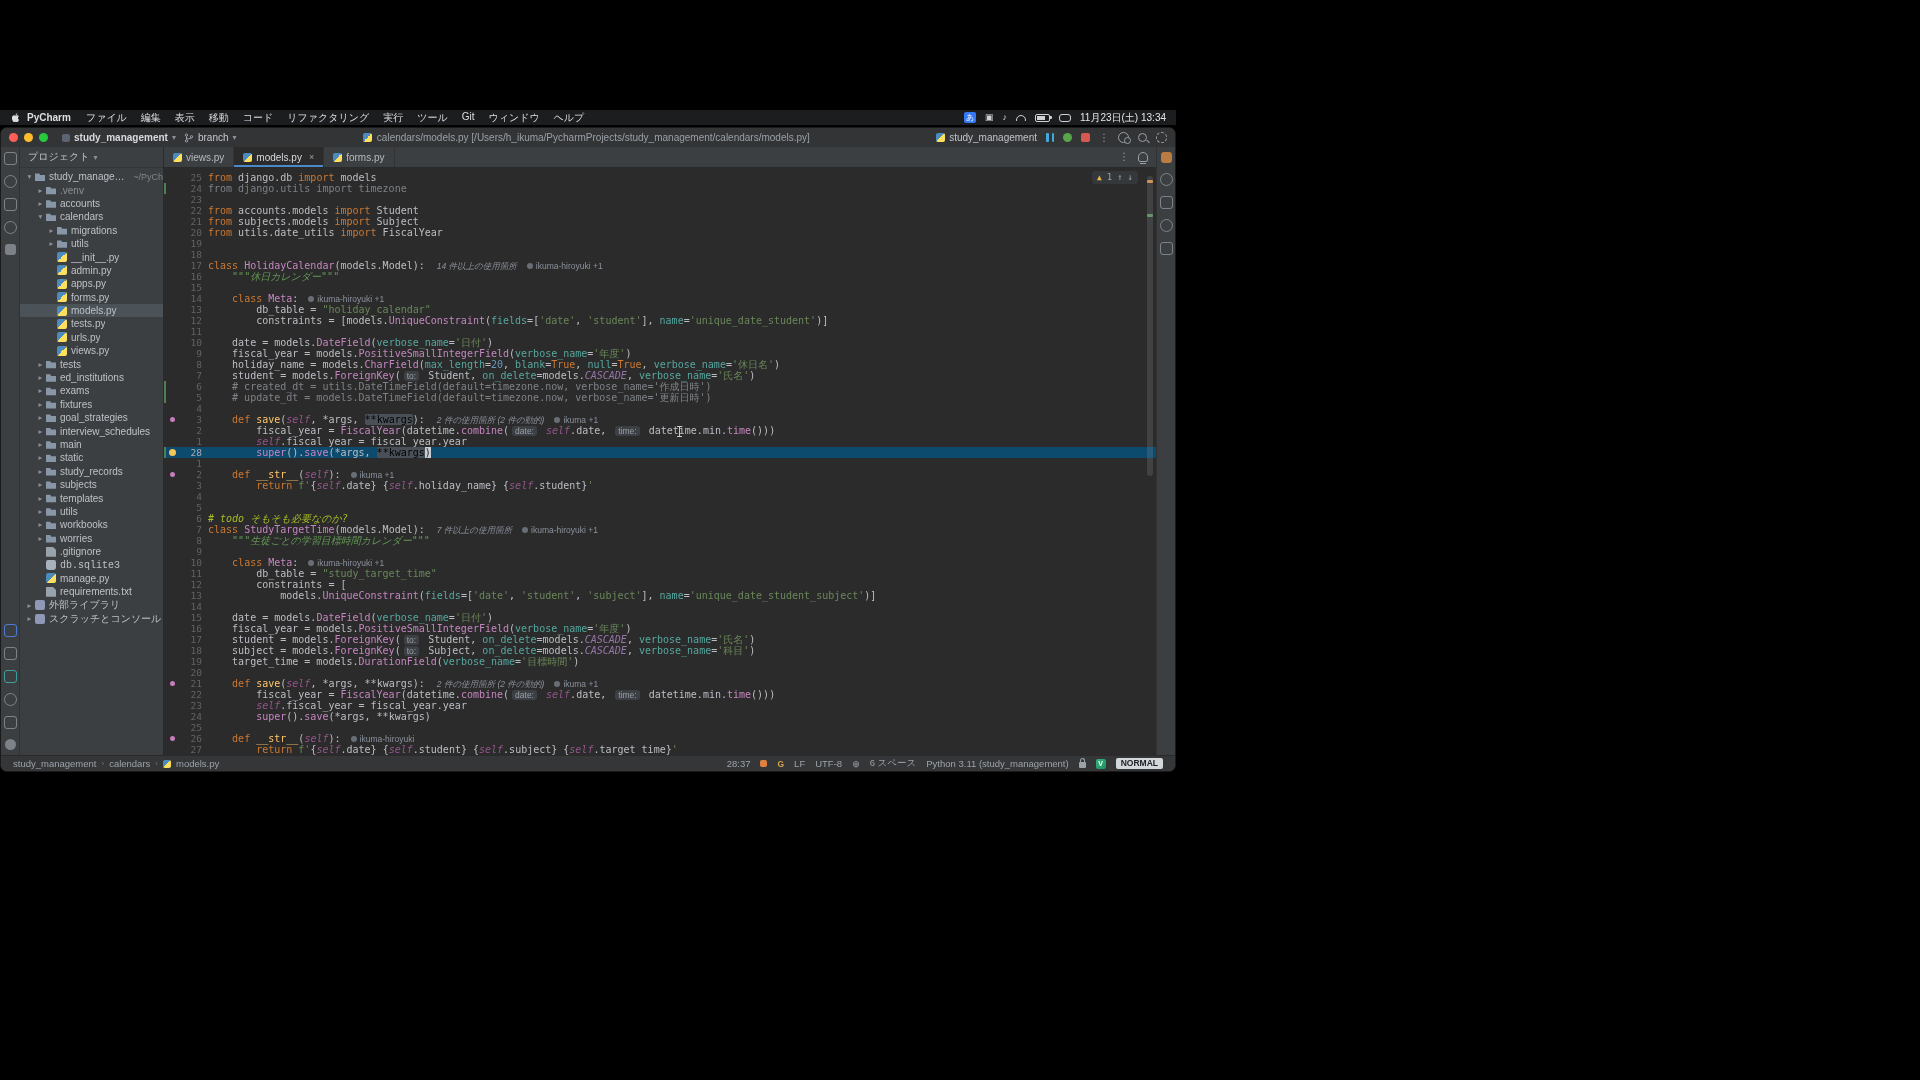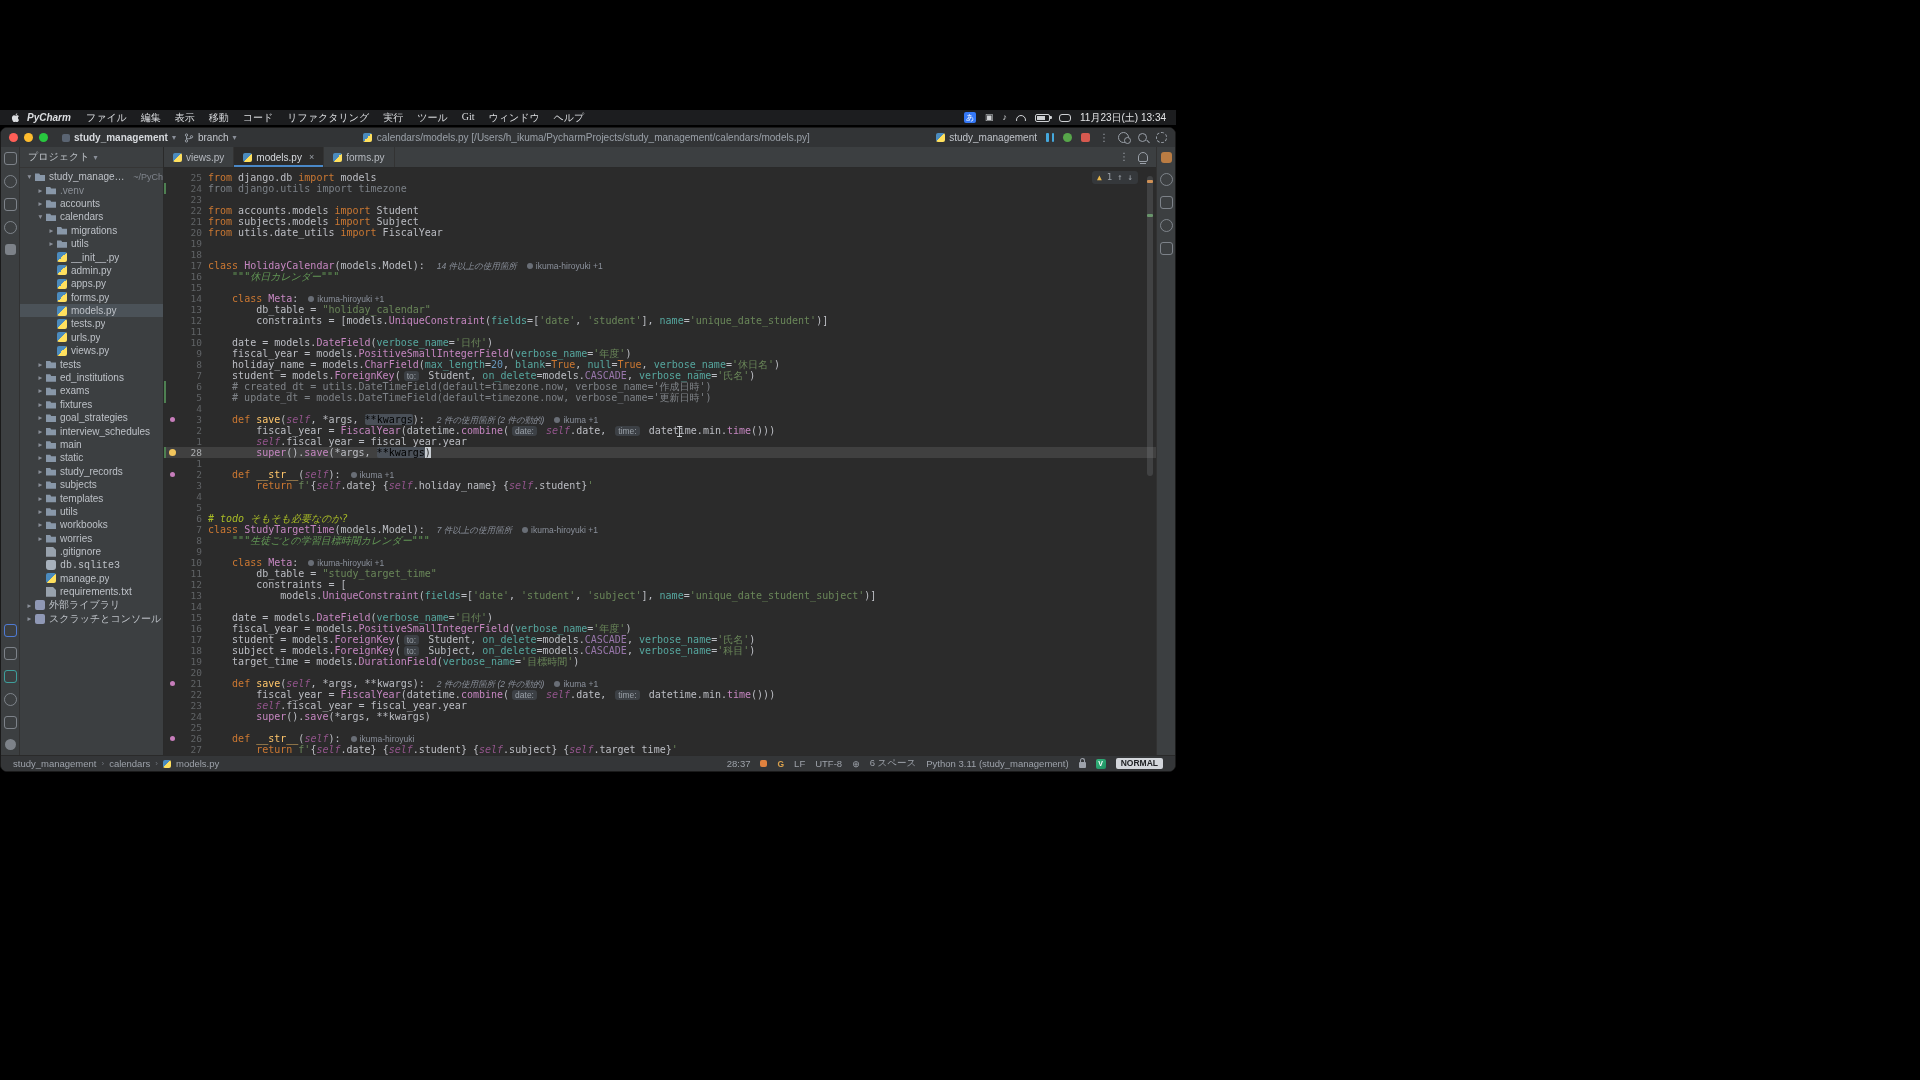--- a/index.html
+++ b/index.html
@@ -5,23 +5,23 @@
   html,body{margin:0;padding:0;background:#000;}
   body{width:1920px;height:1080px;position:relative;font-family:"Liberation Sans",sans-serif;overflow:hidden;}
   .stage{position:absolute;inset:0;background:#000;overflow:hidden;}
 
   
   .screen{position:absolute;left:0;top:110px;width:1176px;height:668px;}
 
   
   .menubar{height:15px;background:#1c1d1f;display:flex;align-items:center;padding:0 10px;color:#dcdee1;font-size:10px;}
   .apple{width:11px;height:11px;display:inline-flex;margin-right:4px;}
-  .menu-app{font-weight:bold;margin:0 8px 0 2px;font-style:italic;}
+  .menu-app{font-weight:bold;margin:0 8px 0 2px;}
   .menu-items{display:inline-flex;}
-  .menu-item{padding:0 7px;white-space:nowrap;font-family:Liberation Serif, serif;}
+  .menu-item{padding:0 7px;white-space:nowrap;}
   .mb-right{margin-left:auto;display:flex;align-items:center;gap:9px;}
   .ime{width:12px;height:11px;background:#3478f6;border-radius:2px;color:#fff;font-size:8px;text-align:center;line-height:11px;}
   .glyph{color:#d0d2d5;font-size:9px;line-height:11px;}
   .wifi{width:10px;height:6px;position:relative;overflow:hidden;}
   .wifi::before{content:"";position:absolute;left:0;top:0;width:10px;height:10px;border:1.4px solid #d0d2d5;border-radius:50%;box-sizing:border-box;}
   .batt{width:13px;height:6px;border:1px solid #cfd1d4;border-radius:2px;position:relative;}
   .batt::before{content:"";position:absolute;left:1px;top:1px;bottom:1px;width:8px;background:#cfd1d4;}
   .batt::after{content:"";position:absolute;right:-3px;top:1px;width:2px;height:3px;background:#cfd1d4;border-radius:0 1px 1px 0;}
   .cc{width:10px;height:6px;border:1px solid #cfd1d4;border-radius:3px;}
   .clock{color:#e4e5e7;white-space:nowrap;}
@@ -87,42 +87,42 @@
   .tabbar{height:20px;background:#3c3f41;display:flex;align-items:stretch;border-bottom:1px solid #2a2a2a;flex:none;}
   .tab{display:flex;align-items:center;gap:4px;padding:0 9px;font-size:10px;color:#b6bac0;border-right:1px solid #333;cursor:default;}
   .tab.active{background:#2b2b2b;color:#d7dade;box-shadow:inset 0 -2px 0 #4a88c7;}
   .tab-close{color:#9aa0a8;font-size:9px;margin-left:3px;}
   .tabbar-right{margin-left:auto;display:flex;align-items:center;gap:9px;padding-right:8px;}
   .bell{width:8px;height:8px;border:1.2px solid #9aa0a8;border-radius:50% 50% 2px 2px;position:relative;display:inline-block;}
   .bell::after{content:"";position:absolute;left:1px;right:1px;bottom:-3px;height:1.2px;background:#9aa0a8;}
 
   .editor{flex:1;position:relative;overflow:hidden;font-family:"DejaVu Sans Mono",monospace;font-size:10px;line-height:11px;padding-top:4px;}
   .line{display:flex;height:11px;position:relative;}
-  .line.cur{background:#404040;}
+  .line.cur{background:#0c4a6e;}
   .gut{width:44px;flex:none;display:flex;align-items:center;}
   .chgbar{width:2px;height:11px;flex:none;}
   .chgbar.on{background:#4e8052;}
   .gicon{width:10px;height:10px;flex:none;margin-left:1px;display:flex;align-items:center;justify-content:center;}
   .gicon.m::before{content:"";width:5px;height:5px;border-radius:50%;background:#c77dbb;}
   .gicon.bulb::before{content:"";width:7px;height:7px;border-radius:50%;background:#f2c55c;}
   .lnum{flex:1;text-align:right;color:#606366;font-size:9.5px;padding-right:6px;}
   .line.cur .lnum{color:#abadaf;}
   .codeline{white-space:pre;flex:1;min-width:0;}
   .t-p{color:#bcbec4;}
   .t-k{color:#cc7832;}
   .t-s{color:#6a8759;}
   .t-nu{color:#6897bb;}
   .t-c{color:#7e8287;}
   .t-doc{color:#629755;font-style:italic;}
   .t-td{color:#a8bb26;font-style:italic;}
   .t-f{color:#ffc66b;}
   .t-fc{color:#c586c0;}
   .t-sf{color:#94558d;font-style:italic;}
   .t-kw{color:#56a79f;}
-  .t-cn{color:#9876aa;}
+  .t-cn{color:#9876aa;font-style:italic;}
   .t-dim{color:#7b8087;}
   .t-hl{background:#4a5058;border-radius:2px;}
   .t-caret{background:#c8cdd2;color:#2b2b2b;}
   .t-hint{font-family:"Liberation Sans",sans-serif;font-size:8.5px;color:#9aa0a8;background:#3c4045;border-radius:3px;padding:0 3px;margin:0 3px;}
   .t-ann{font-family:"Liberation Sans",sans-serif;font-size:8.5px;font-style:italic;color:#8b919c;margin-left:12px;}
   .t-auth{font-family:"Liberation Sans",sans-serif;font-size:8.5px;color:#8b919c;margin-left:10px;}
   .t-auth::before{content:"";display:inline-block;width:6px;height:6px;border-radius:50%;background:#79808a;margin-right:3px;opacity:.8;}
   .inspect{position:absolute;top:3px;right:18px;display:flex;gap:5px;align-items:center;font-size:9px;color:#9aa0a8;background:#35383b;border-radius:3px;padding:1px 5px;}
   .warn{color:#e8b64c;font-size:8px;}
   .scrollbar{position:absolute;right:2px;top:0;bottom:0;width:8px;}

